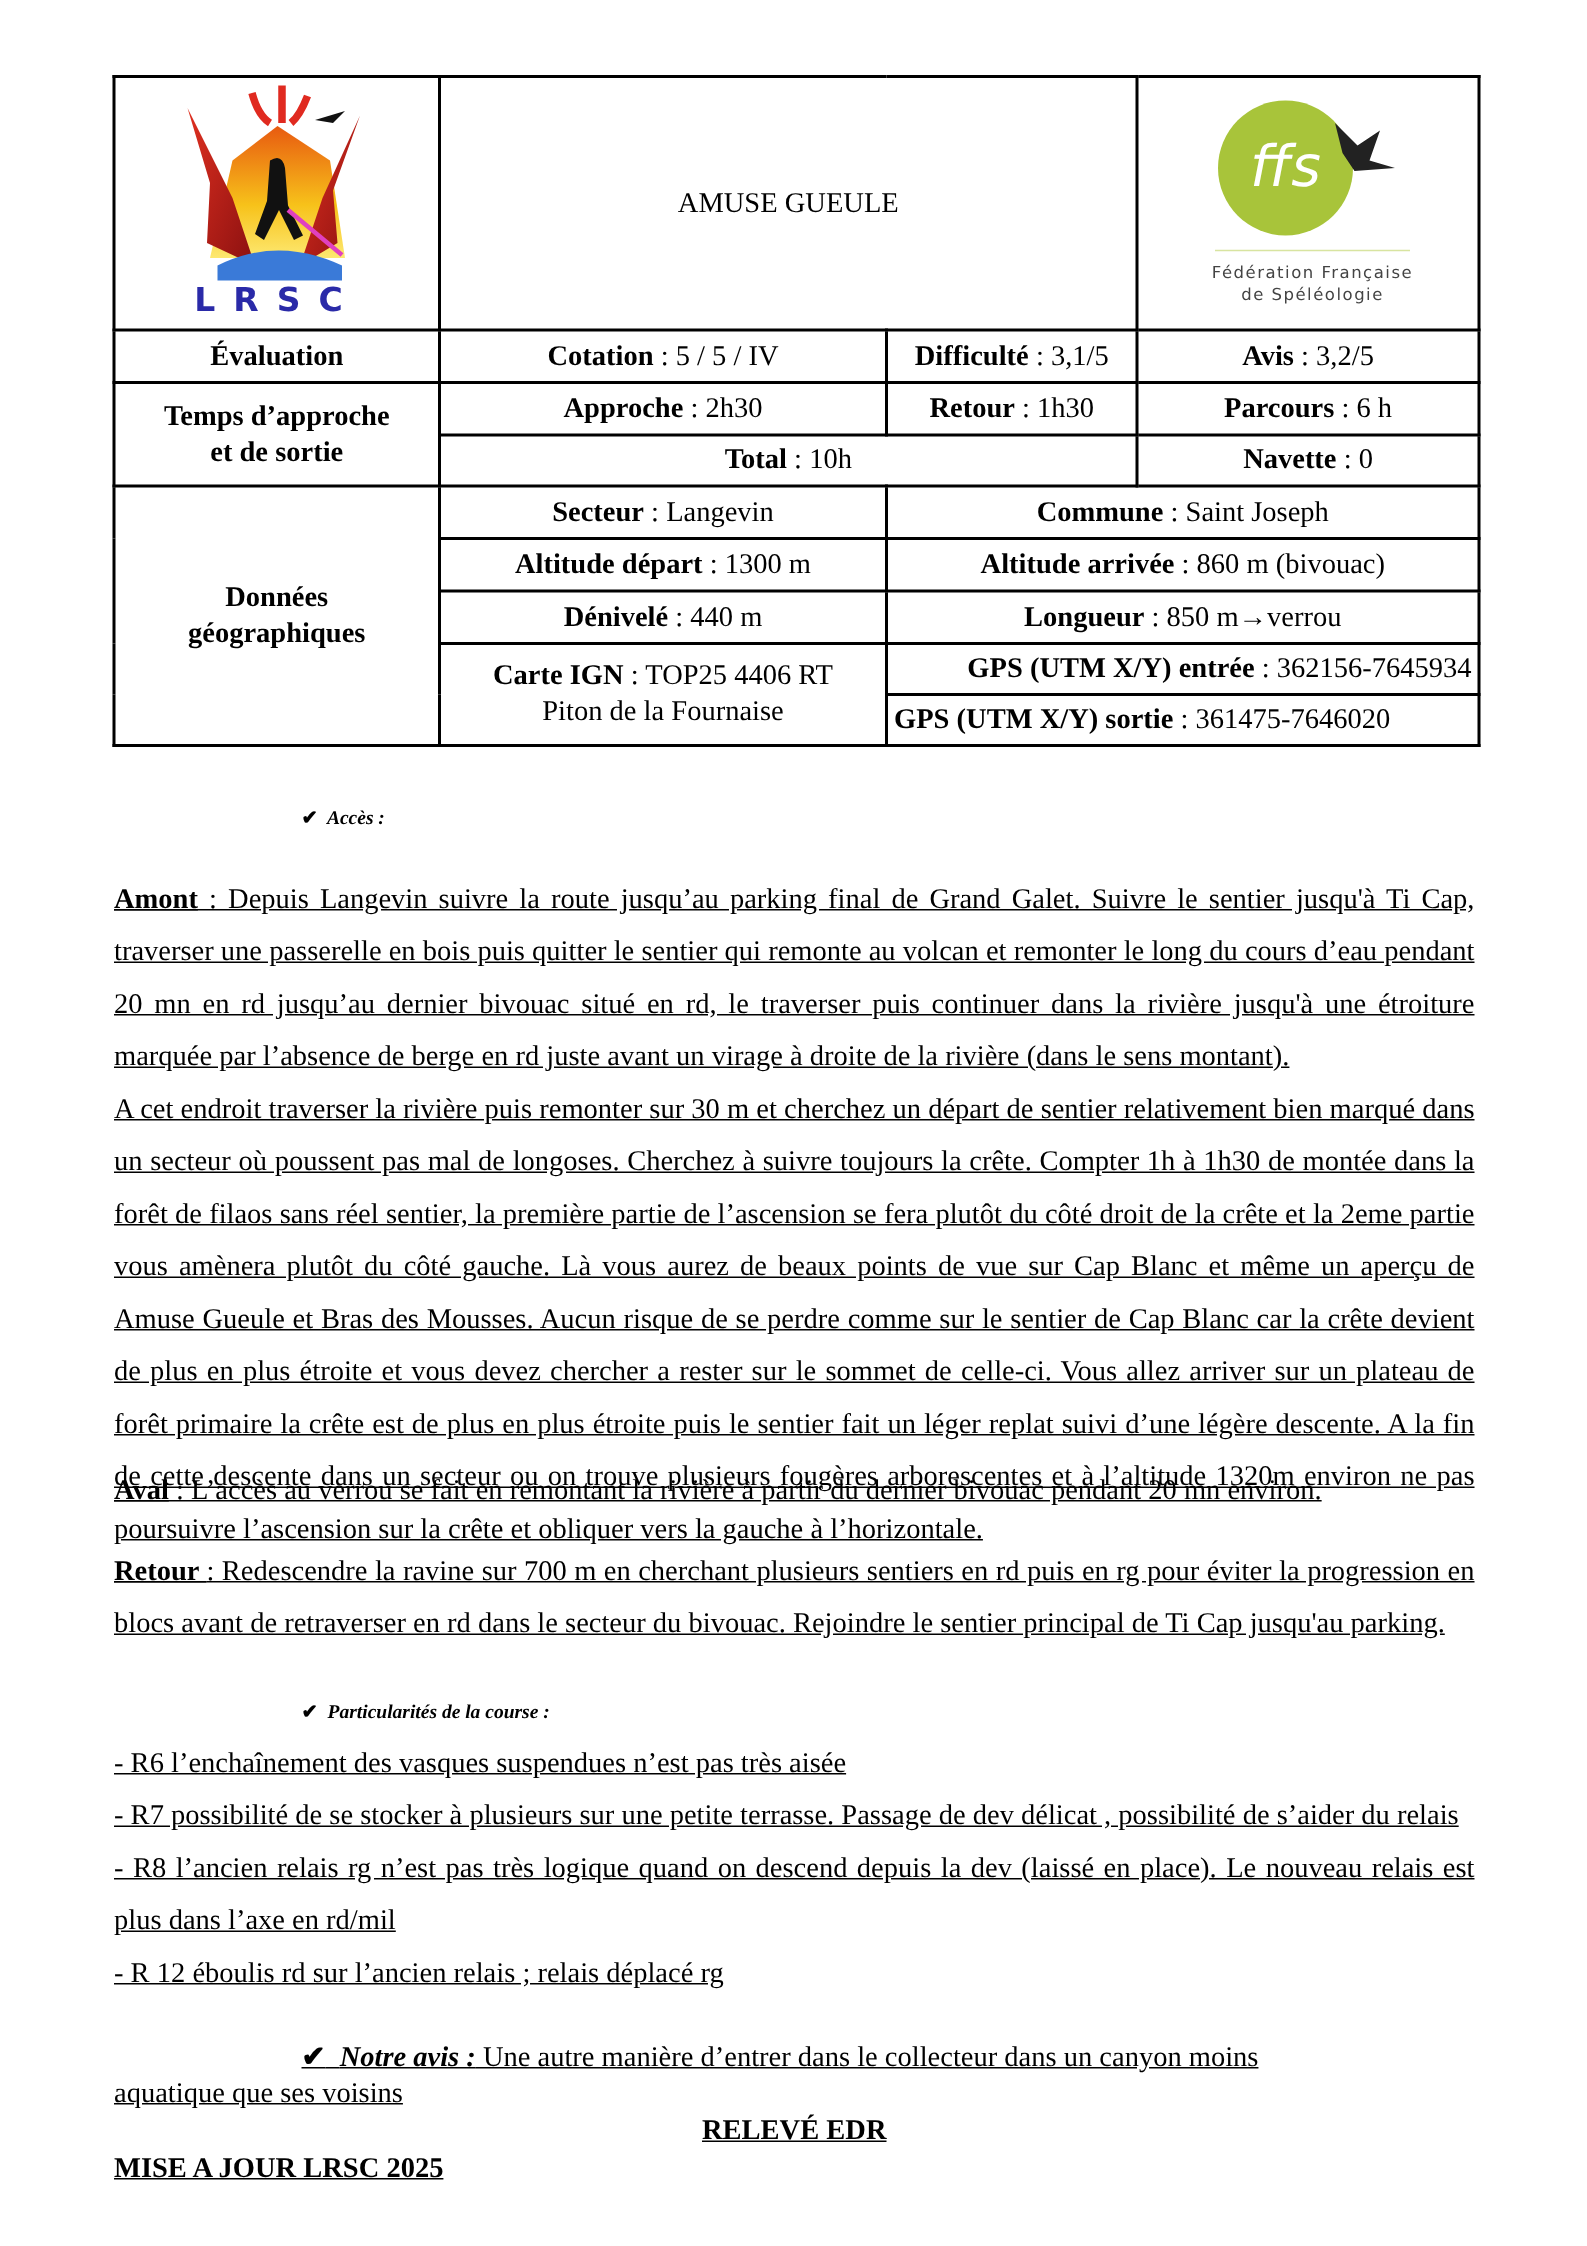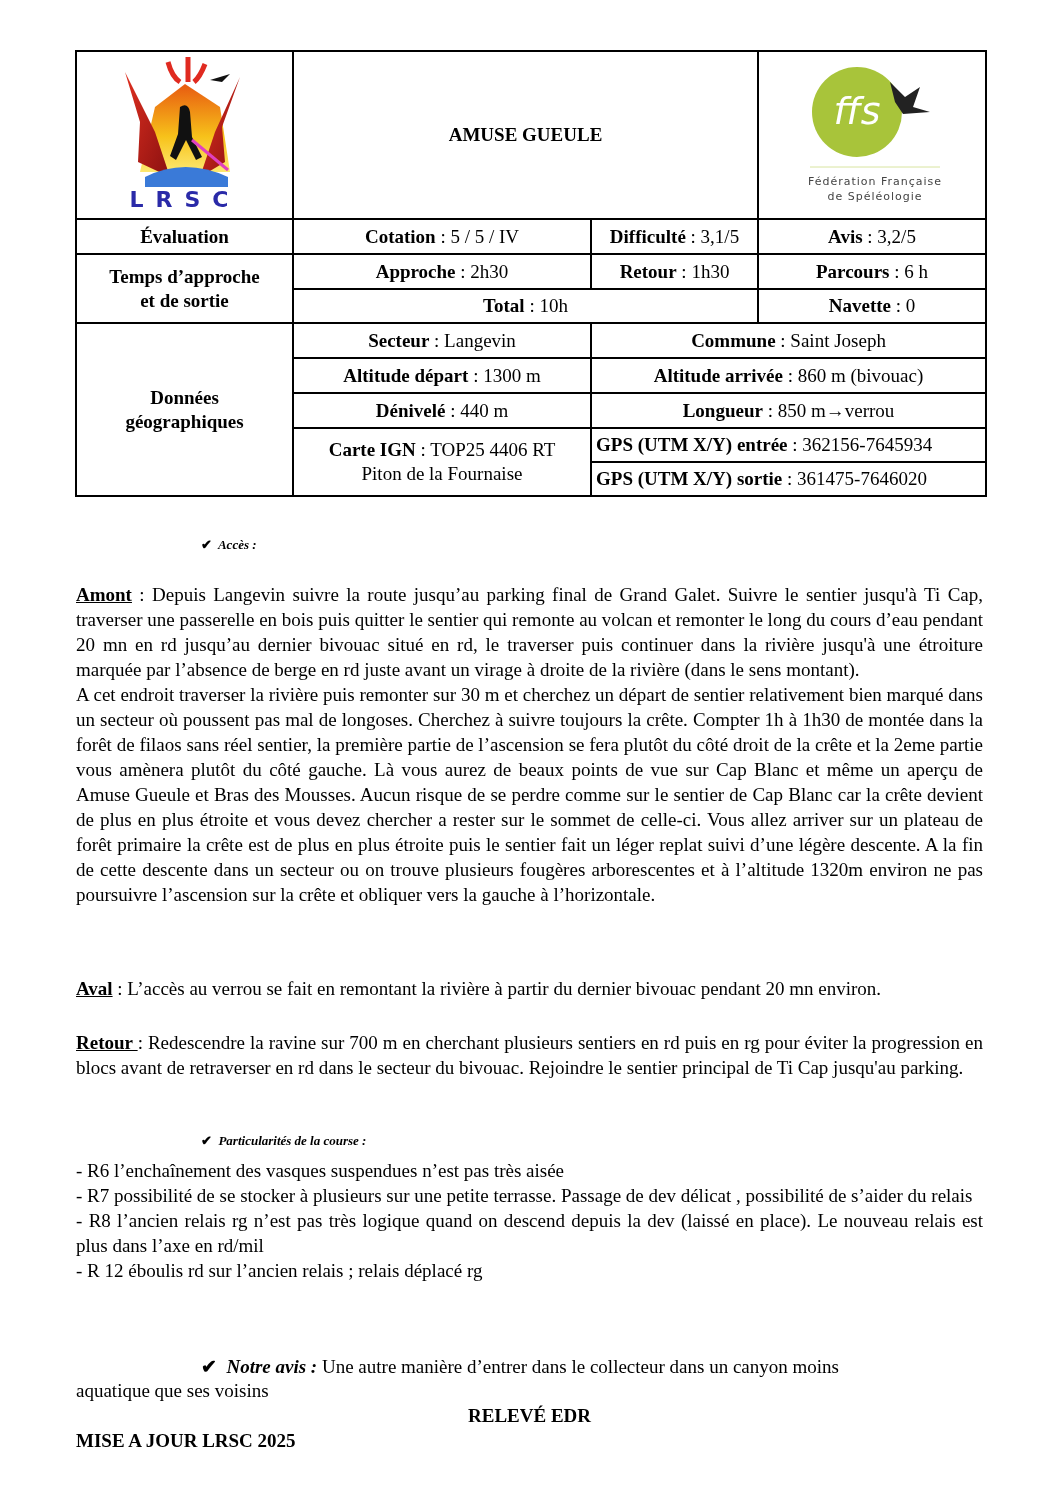--- a/index.html
+++ b/index.html
@@ -1,26 +1,26 @@
 <!DOCTYPE html>
 <html><head>
 <meta charset="utf-8">
 <style>
   html, body { margin:0; padding:0; background:#ffffff; }
   body { width:1058px; height:1497px; position:relative; font-family:"Liberation Serif", serif; color:#000; overflow:hidden; }
   .page { position:absolute; left:0; top:0; width:1058px; height:1497px; }
   table.sheet { position:absolute; left:75px; top:50px; width:910px; border-collapse:collapse; table-layout:fixed; }
   table.sheet td { border:2px solid #000; text-align:center; vertical-align:middle; font-size:19px; padding:0 4px; line-height:24px; }
   .b { font-weight:bold; }
-  .title { font-size:24px; font-weight:bold;margin-left:44px; }
+  .title { font-size:24px; font-weight:normal;margin-left:44px; }
   .rowhead { font-weight:bold; }
   .logo-cell { height:166px; padding:0; }
   .lrsc-text { font-family:"DejaVu Sans", sans-serif; font-weight:bold; color:#2a2aa8; font-size:22px; letter-spacing:12px; }
   .ffs-text { font-family:"DejaVu Sans", sans-serif; font-size:11px; color:#444; letter-spacing:1px; line-height:14px; }
-  .body-text { position:absolute; left:76px; width:907px; font-size:19px; line-height:25px; text-align:justify; }
+  .body-text { position:absolute; left:76px; width:907px; font-size:19px; line-height:35px; text-align:justify;text-decoration:underline; }
   .section-head { position:absolute; left:201px; font-size:13px; font-weight:bold; font-style:italic; }
   .check { font-style:normal; }
   .lbl { font-weight:bold; text-decoration:underline; }
 </style>
 </head>
 <body>
 
 <div class="page">
 
   <table class="sheet">
@@ -93,21 +93,21 @@
     <tr style="height:35px">
       <td colspan="2"><span class="b">Altitude départ</span><span> : 1300 m</span></td>
       <td colspan="2"><span class="b">Altitude arrivée</span><span> : 860 m (bivouac)</span></td>
     </tr>
     <tr style="height:35px">
       <td colspan="2"><span class="b">Dénivelé</span><span> : 440 m</span></td>
       <td colspan="2"><span class="b">Longueur</span><span> : 850 m→verrou</span></td>
     </tr>
     <tr style="height:34px">
       <td colspan="2" rowspan="2"><span class="b">Carte IGN</span><span> : TOP25 4406 RT</span><br><span>Piton de la Fournaise</span></td>
-      <td colspan="2" style="text-align:left"><span class="b">GPS (UTM X/Y) entrée</span><span> : 362156-7645934</span></td>
+      <td colspan="2" style="text-align:right"><span class="b">GPS (UTM X/Y) entrée</span><span> : 362156-7645934</span></td>
     </tr>
     <tr style="height:34px">
       <td colspan="2" style="text-align:left"><span class="b">GPS (UTM X/Y) sortie</span><span> : 361475-7646020</span></td>
     </tr>
   </tbody>
     </table>
 
   <div class="section-head" style="top:537px">
     <span class="check">✔</span>&nbsp;
     <span>Accès :</span>

